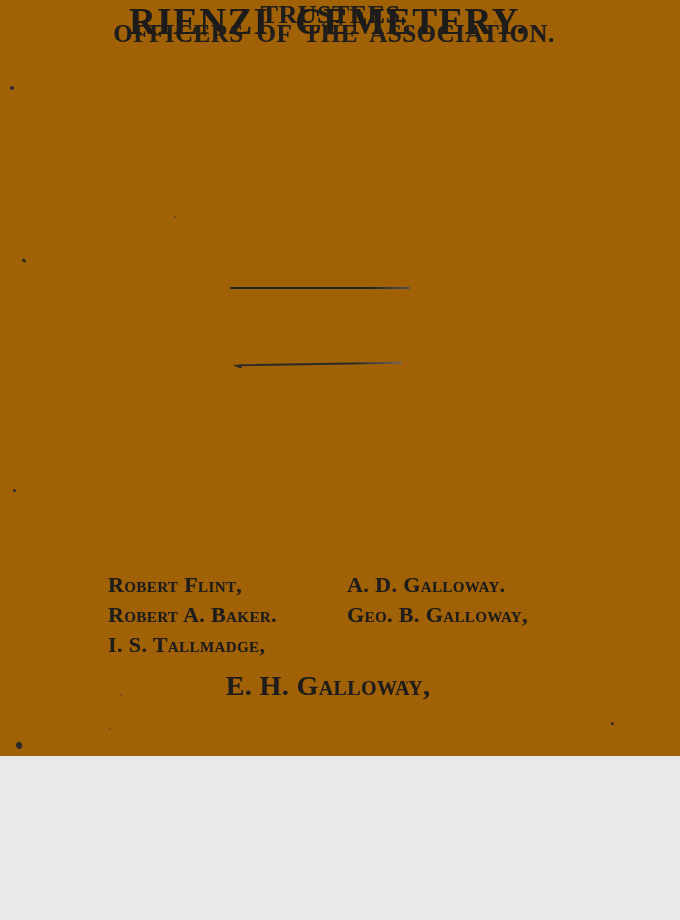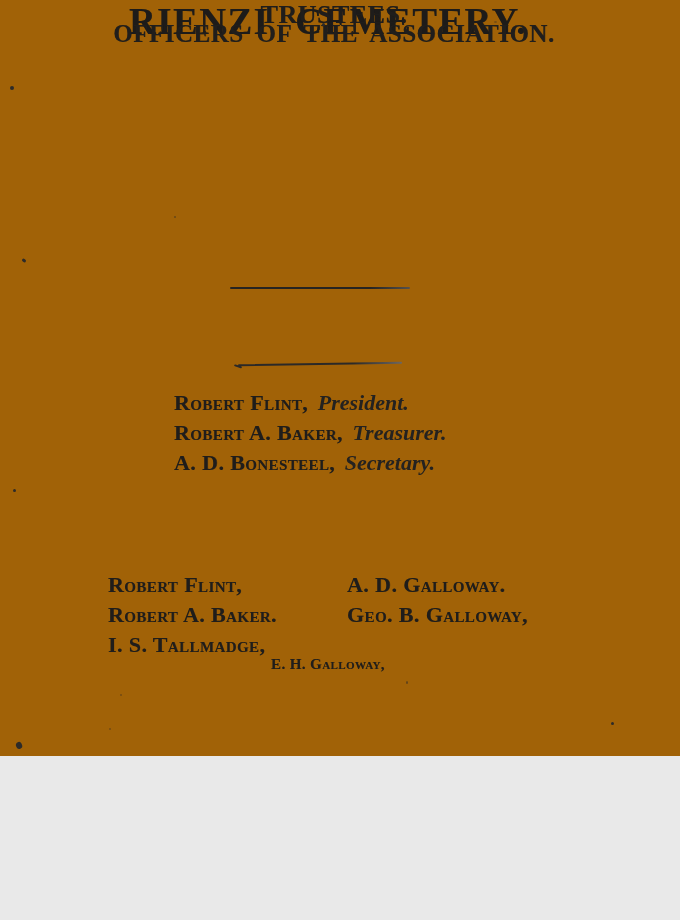--- a/index.html
+++ b/index.html
@@ -83,57 +83,43 @@
   }
   .trustee-col{
     top:570px;
     font-size:22px;
     line-height:30px;
     white-space:nowrap;
   }
   .trustee-col.left{left:108px;}
   .trustee-col.right{left:347px;}
   .trustee-center{
-    left:0; top:656px; width:656px;
+    left:0; top:670px; width:656px;
     text-align:center;
-    font-size:15px;
+    font-size:28px;
   }
   .speck{
     position:absolute;
     background:#2d2b29;
     border-radius:50%;
   }
 </style>
 </head>
 <body>
 
 <div class="page">
 
   <div class="abs page-title">RIENZI CEMETERY.</div>
 
   <div class="abs rule1"></div>
 
   <div class="abs officers-heading">OFFICERS OF THE ASSOCIATION.</div>
 
   <div class="abs rule2"></div>
 
-  <div class="abs officers-list">
-    <div>
-      <span class="sc">Robert Flint,</span>
-      <span class="role">President.</span>
-    </div>
-    <div>
-      <span class="sc">Robert A. Baker,</span>
-      <span class="role">Treasurer.</span>
-    </div>
-    <div>
-      <span class="sc">A. D. Bonesteel,</span>
-      <span class="role">Secretary.</span>
-    </div>
-  </div>
 
   <div class="abs trustees-heading">TRUSTEES.</div>
 
   <div class="abs trustee-col left">
     <div class="sc">Robert Flint,</div>
     <div class="sc">Robert A. Baker.</div>
     <div class="sc">I. S. Tallmadge,</div>
   </div>
 
   <div class="abs trustee-col right">

